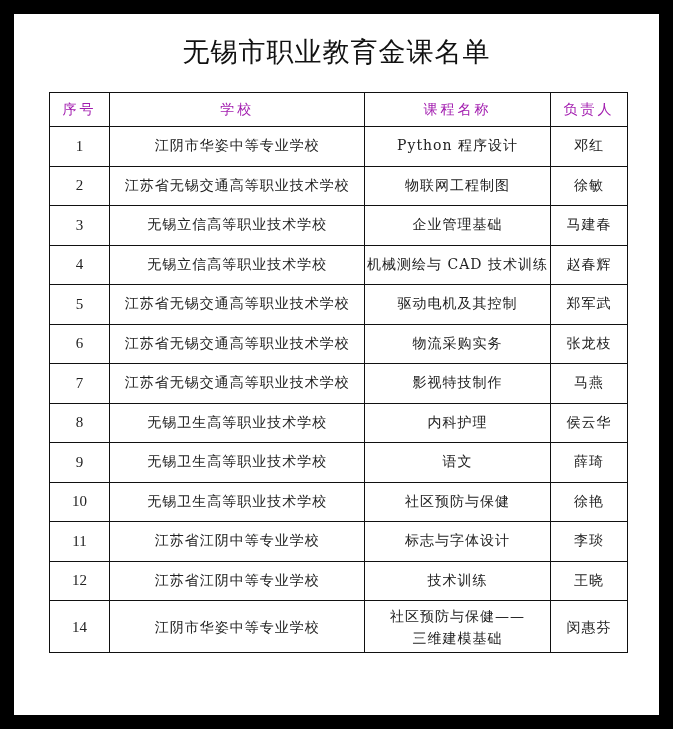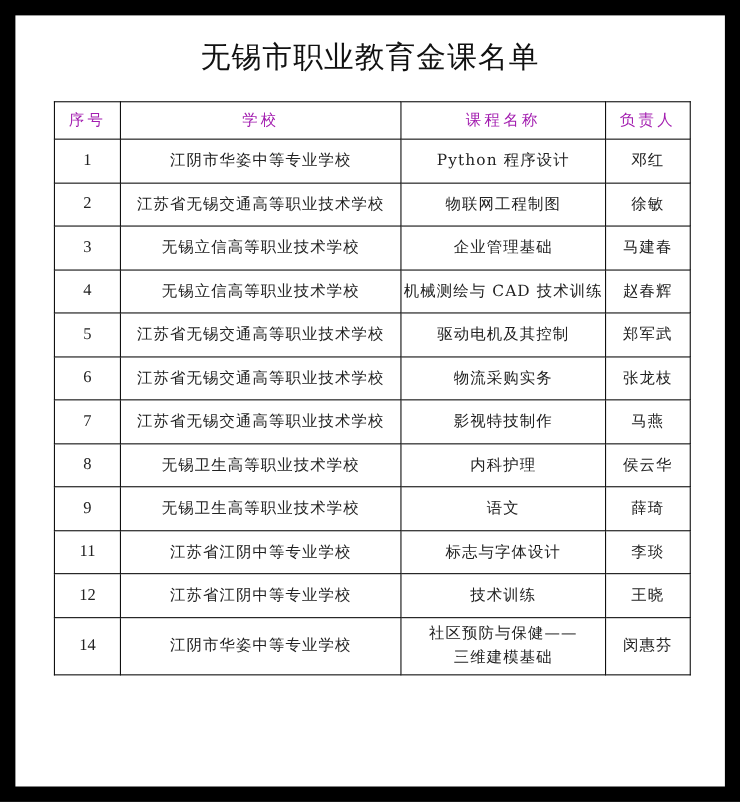--- a/index.html
+++ b/index.html
@@ -101,20 +101,26 @@
         <td>内科护理</td>
         <td>侯云华</td>
       </tr>
       <tr>
         <td class="num">9</td>
         <td>无锡卫生高等职业技术学校</td>
         <td>语文</td>
         <td>薛琦</td>
       </tr>
       <tr>
+        <td class="num">10</td>
+        <td>无锡卫生高等职业技术学校</td>
+        <td>社区预防与保健</td>
+        <td>徐艳</td>
+      </tr>
+      <tr>
         <td class="num">11</td>
         <td>江苏省江阴中等专业学校</td>
         <td>标志与字体设计</td>
         <td>李琰</td>
       </tr>
       <tr>
         <td class="num">12</td>
         <td>江苏省江阴中等专业学校</td>
         <td>技术训练</td>
         <td>王晓</td>

